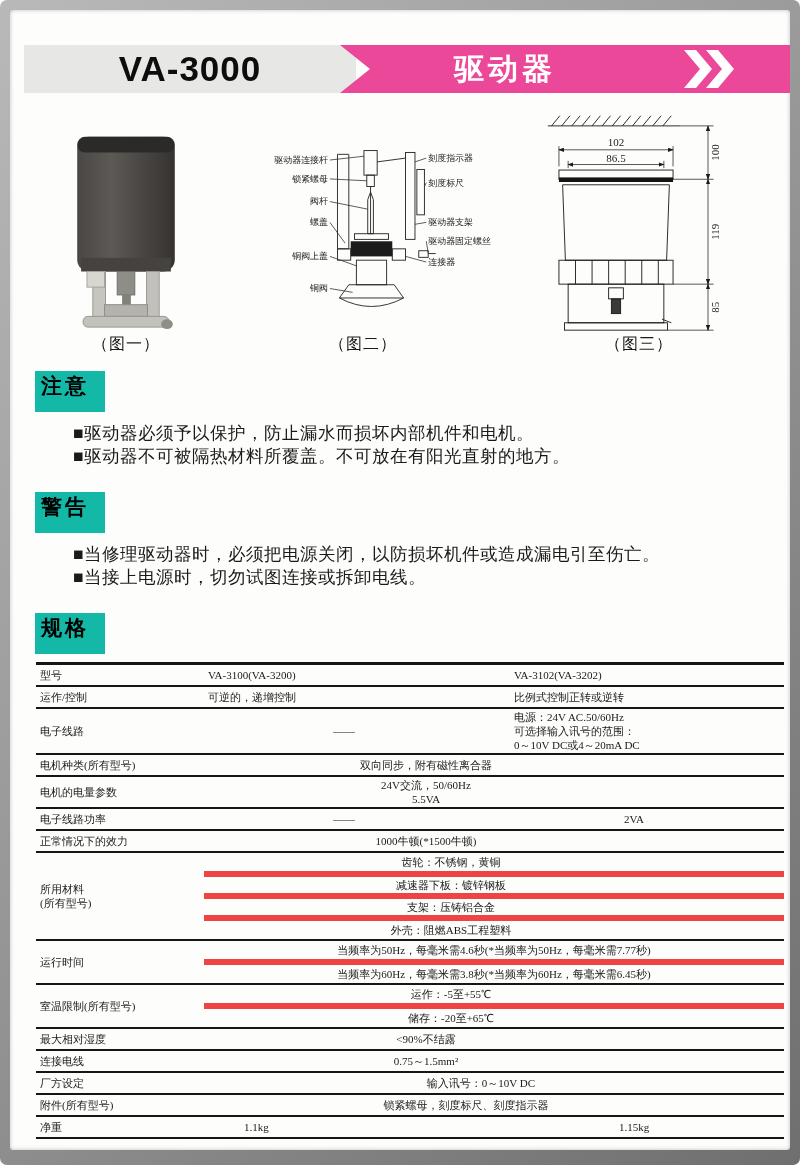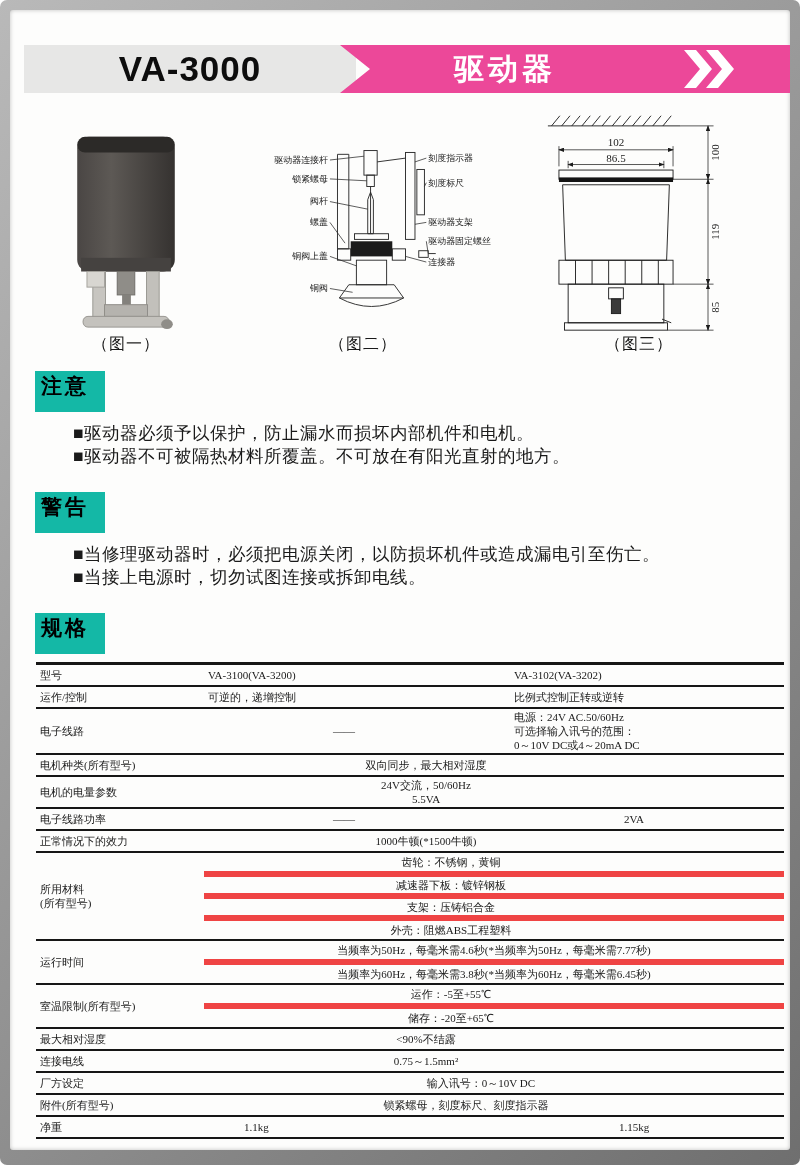--- a/index.html
+++ b/index.html
@@ -231,21 +231,21 @@
         <td class="lbl b2">电子线路</td>
         <td class="b2 ctr">——</td>
         <td class="b2 pl30">
           <div>电源：24V AC.50/60Hz</div>
           <div>可选择输入讯号的范围：</div>
           <div>0～10V DC或4～20mA DC</div>
         </td>
       </tr>
       <tr>
         <td class="lbl b2">电机种类(所有型号)</td>
-        <td class="b2 ctr pr140" colspan="2">双向同步，最大相对湿度</td>
+        <td class="b2 ctr pr140" colspan="2">双向同步，附有磁性离合器</td>
       </tr>
       <tr>
         <td class="lbl b2">电机的电量参数</td>
         <td class="b2 ctr pr140" colspan="2">
           <div>24V交流，50/60Hz</div>
           <div>5.5VA</div>
         </td>
       </tr>
       <tr>
         <td class="lbl b2">电子线路功率</td>

